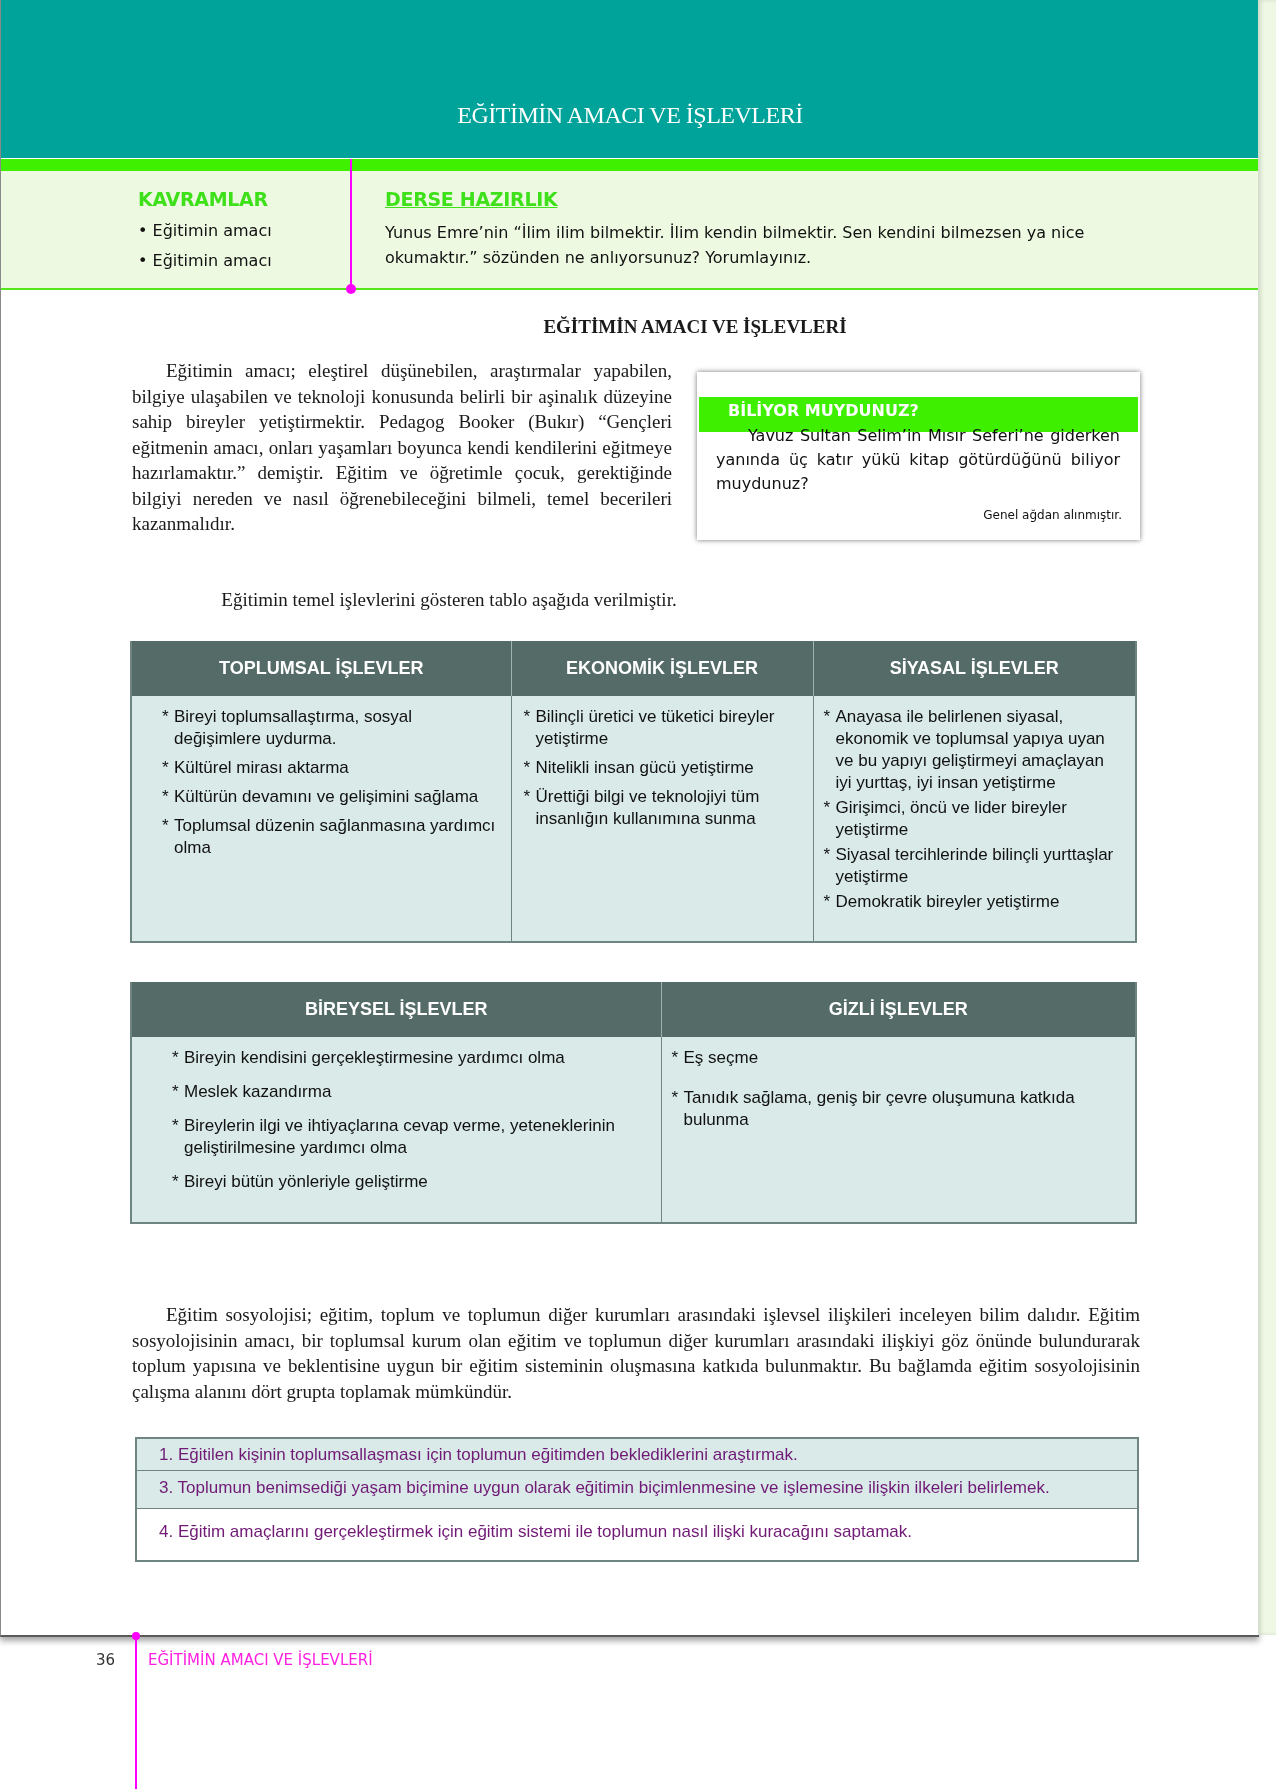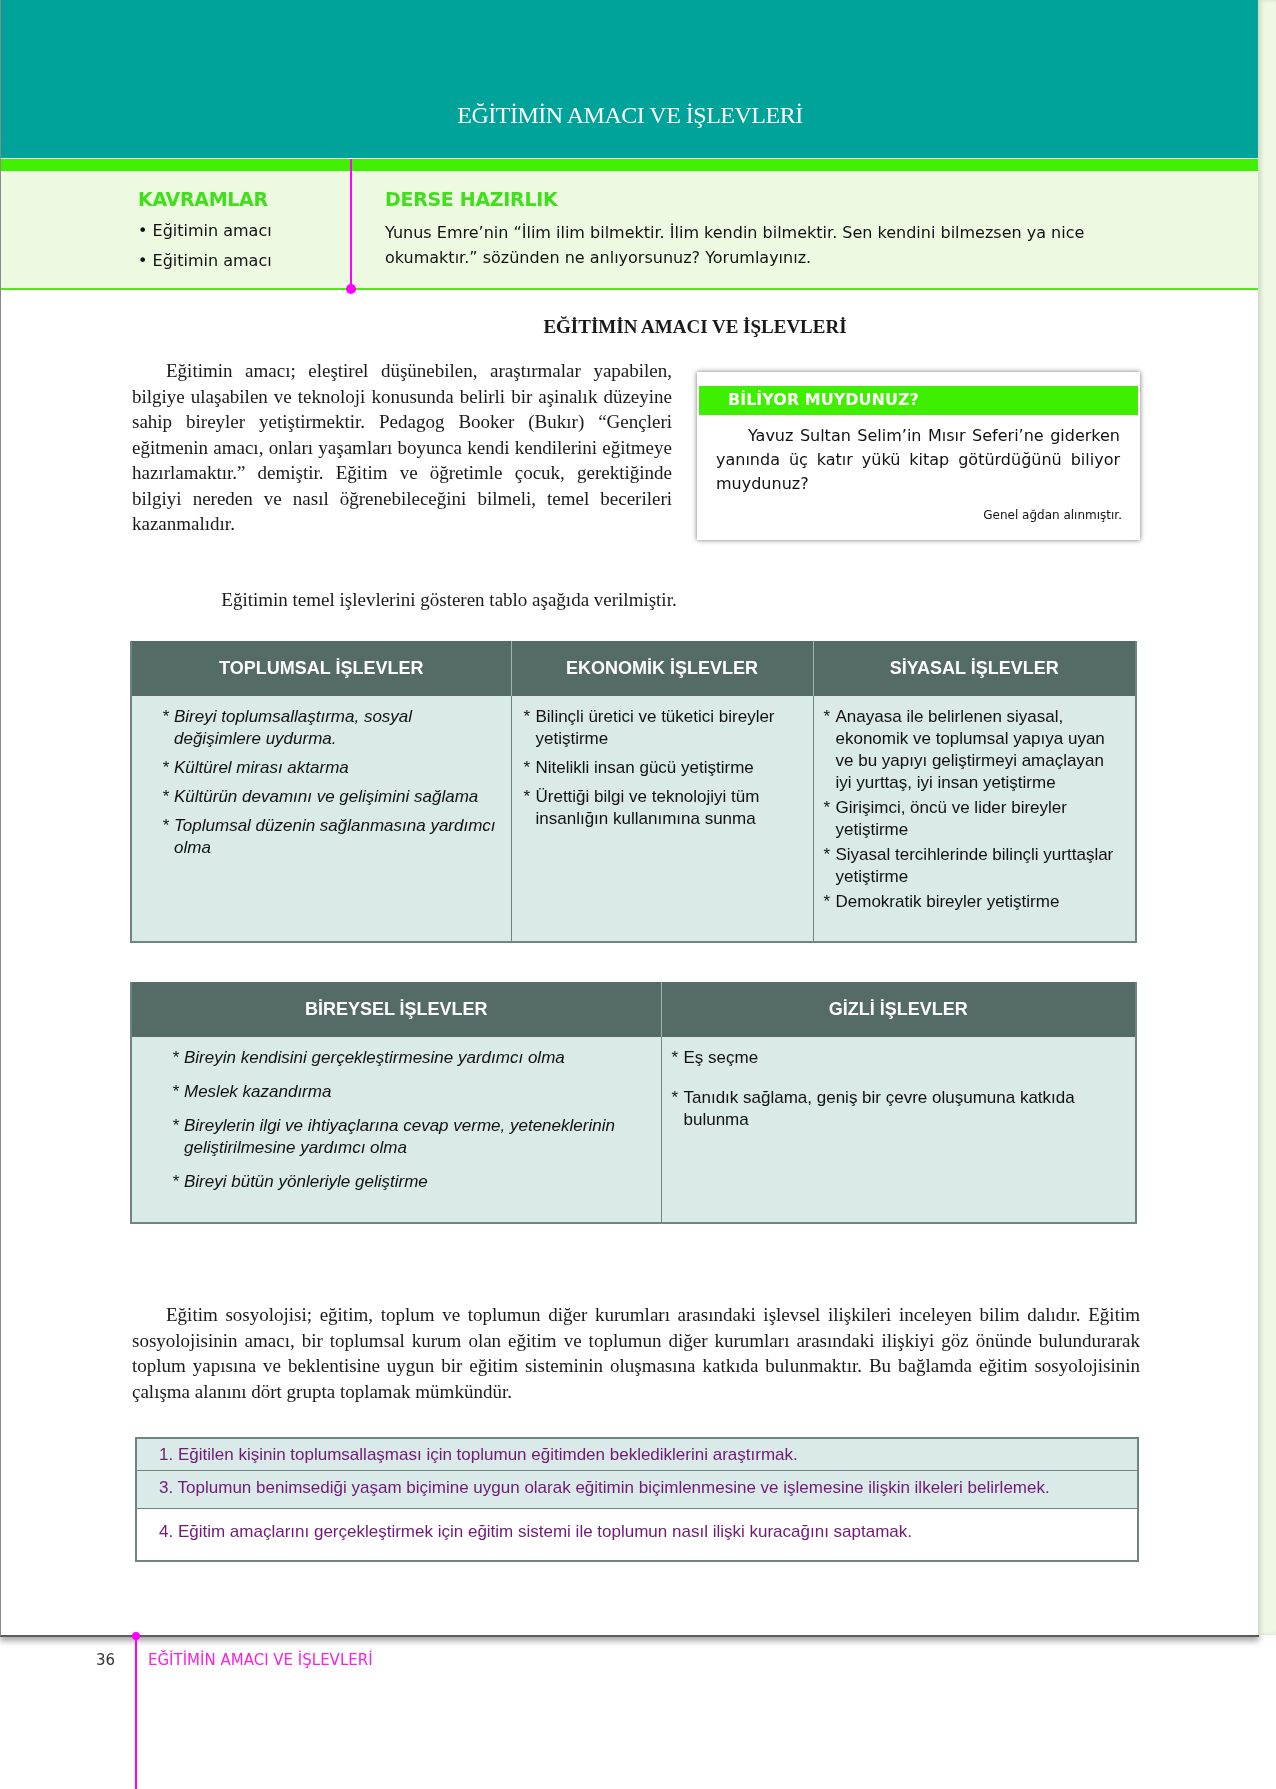--- a/index.html
+++ b/index.html
@@ -45,21 +45,21 @@
   }
   .divider-dot {
     position: absolute; left: 345px; top: 284px; width: 10px; height: 10px; border-radius: 50%;
     background: #ff00ff;
   }
   .kav-title, .prep-title {
     position: absolute; font-family: "DejaVu Sans", sans-serif; font-weight: bold;
     color: #3ee01a; font-size: 19px; letter-spacing: -0.3px;
   }
   .kav-title { left: 137px; top: 188px; }
-  .prep-title { left: 384px; top: 188px; }
+  .prep-title { left: 384px; top: 188px; text-decoration: underline; }
   .kav-item {
     position: absolute; left: 137px; font-family: "DejaVu Sans", sans-serif; font-size: 16px; color: #111;
   }
   .prep-text {
     position: absolute; left: 384px; top: 220px; width: 760px;
     font-family: "DejaVu Sans", sans-serif; font-size: 16px; line-height: 25px; color: #111;
   }
   .section-heading {
     position: absolute; left: 0; top: 316px; width: 1258px; text-align: center;
     font-family: "Liberation Serif", serif; font-weight: bold; font-size: 19px; color: #1a1a1a;
@@ -74,21 +74,21 @@
   .p2 { left: 131px; top: 587px; width: 600px; text-align: center; }
   .p3 { left: 131px; top: 1238px; width: 1008px; }
   .p4 { left: 131px; top: 1302px; width: 1008px; }
 
   .info-box {
     position: absolute; left: 696px; top: 372px; width: 443px; height: 168px;
     background: #fff;
     box-shadow: 0 0 5px rgba(0,0,0,0.55);
   }
   .info-head {
-    position: absolute; left: 2px; top: 14px; width: 439px; height: 29px;
+    position: absolute; left: 2px; top: 25px; width: 439px; height: 35px;
     background: #3ef000;
   }
   .info-head span {
     position: absolute; left: 29px; top: 4px; font-family: "DejaVu Sans", sans-serif;
     font-weight: bold; font-size: 16px; color: #ffffff;
   }
   .info-body {
     position: absolute; left: 19px; top: 52px; width: 404px;
     font-family: "DejaVu Sans", sans-serif; font-size: 16px; line-height: 24px; color: #111;
     text-align: justify;
@@ -103,21 +103,21 @@
     background: #546b68; color: #fff; font-family: "Liberation Sans", sans-serif;
     font-weight: bold; font-size: 18px; height: 55px; text-align: center;
     border-left: 1px solid #9fb3b0; padding: 0;
   }
   table.func th:first-child { border-left: none; }
   table.func td {
     background: #d9eae9; vertical-align: top; border-left: 1px solid #6f8582;
     font-family: "Liberation Sans", sans-serif; font-size: 17px; line-height: 22px; color: #111;
     padding: 10px 12px 8px 30px;
   }
-  table.func td:first-child { border-left: none; font-style: italic; }
+  table.func td:first-child { border-left: none; }
   table.func { border: 2px solid #6f8582; border-top: none; }
   ul.bul { list-style: none; margin: 0; padding: 0; }
   ul.bul li { position: relative; padding-left: 12px; margin-bottom: 7px; }
   ul.bul li::before { content: "*"; position: absolute; left: 0; top: 0; }
   .t1 { left: 129px; top: 641px; width: 1005px; }
   .t1 td { height: 227px; }
   .t2 { left: 129px; top: 982px; width: 1005px; }
   .t2 th { height: 48px; }
   .t2 td { height: 167px; }
 

